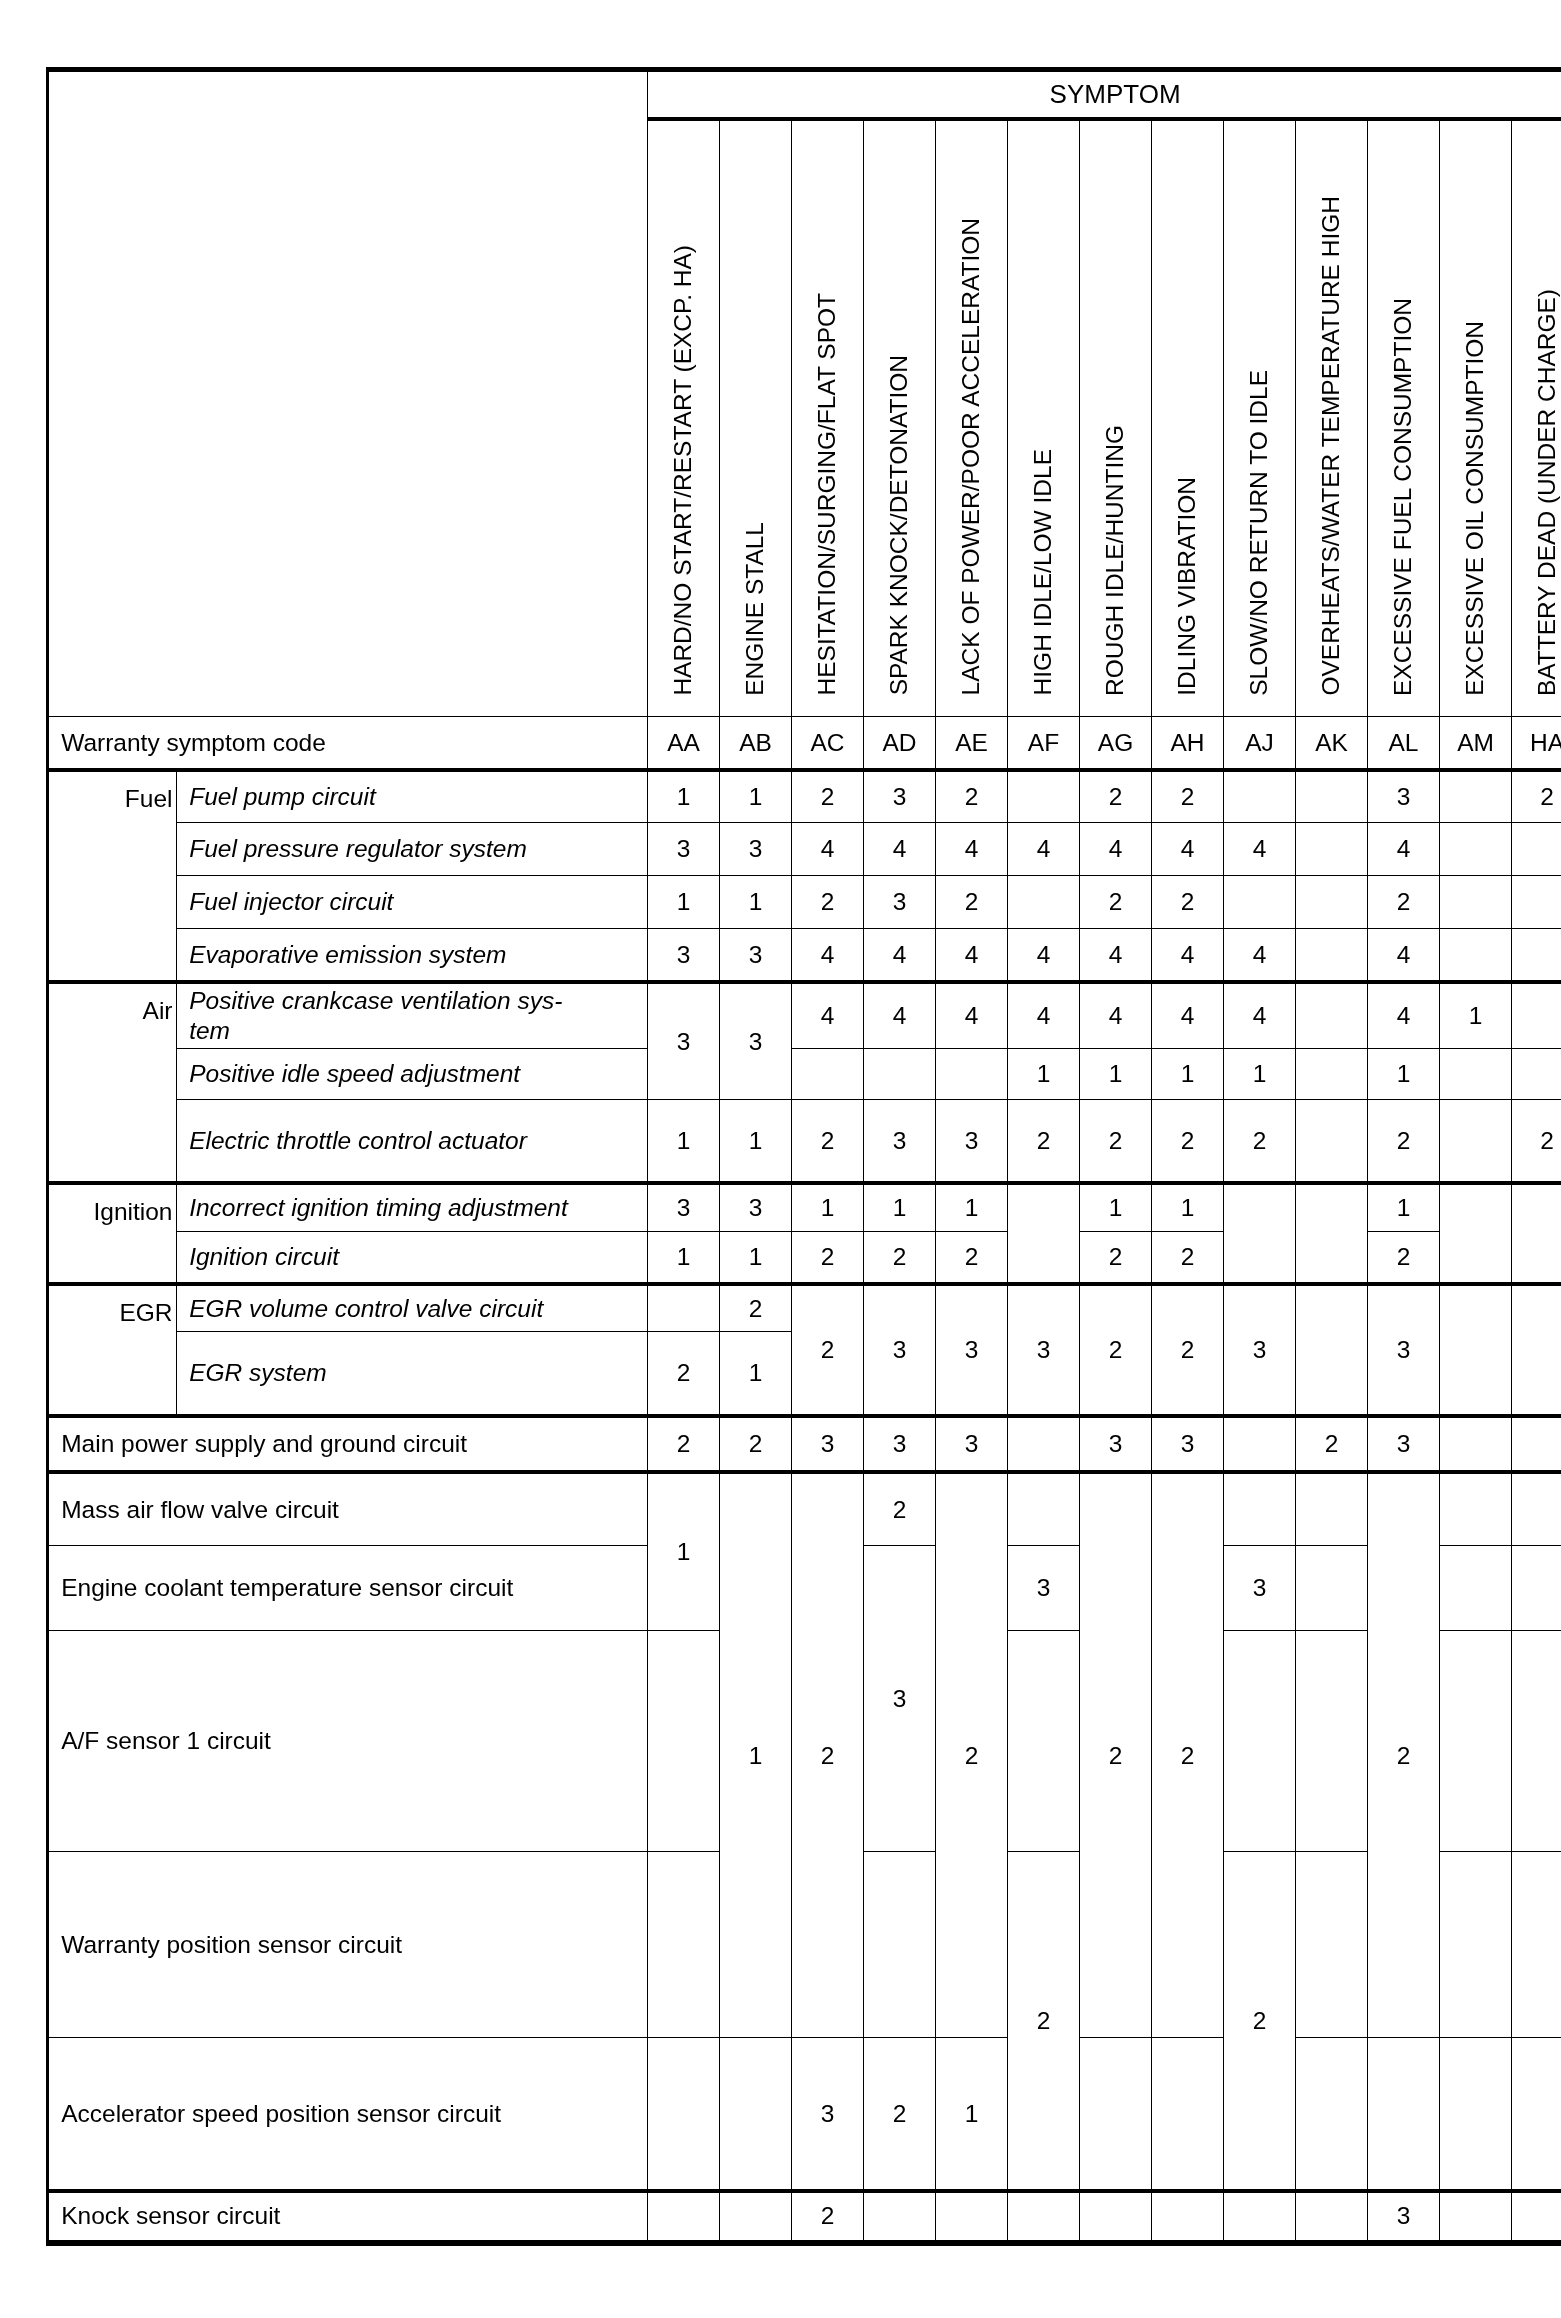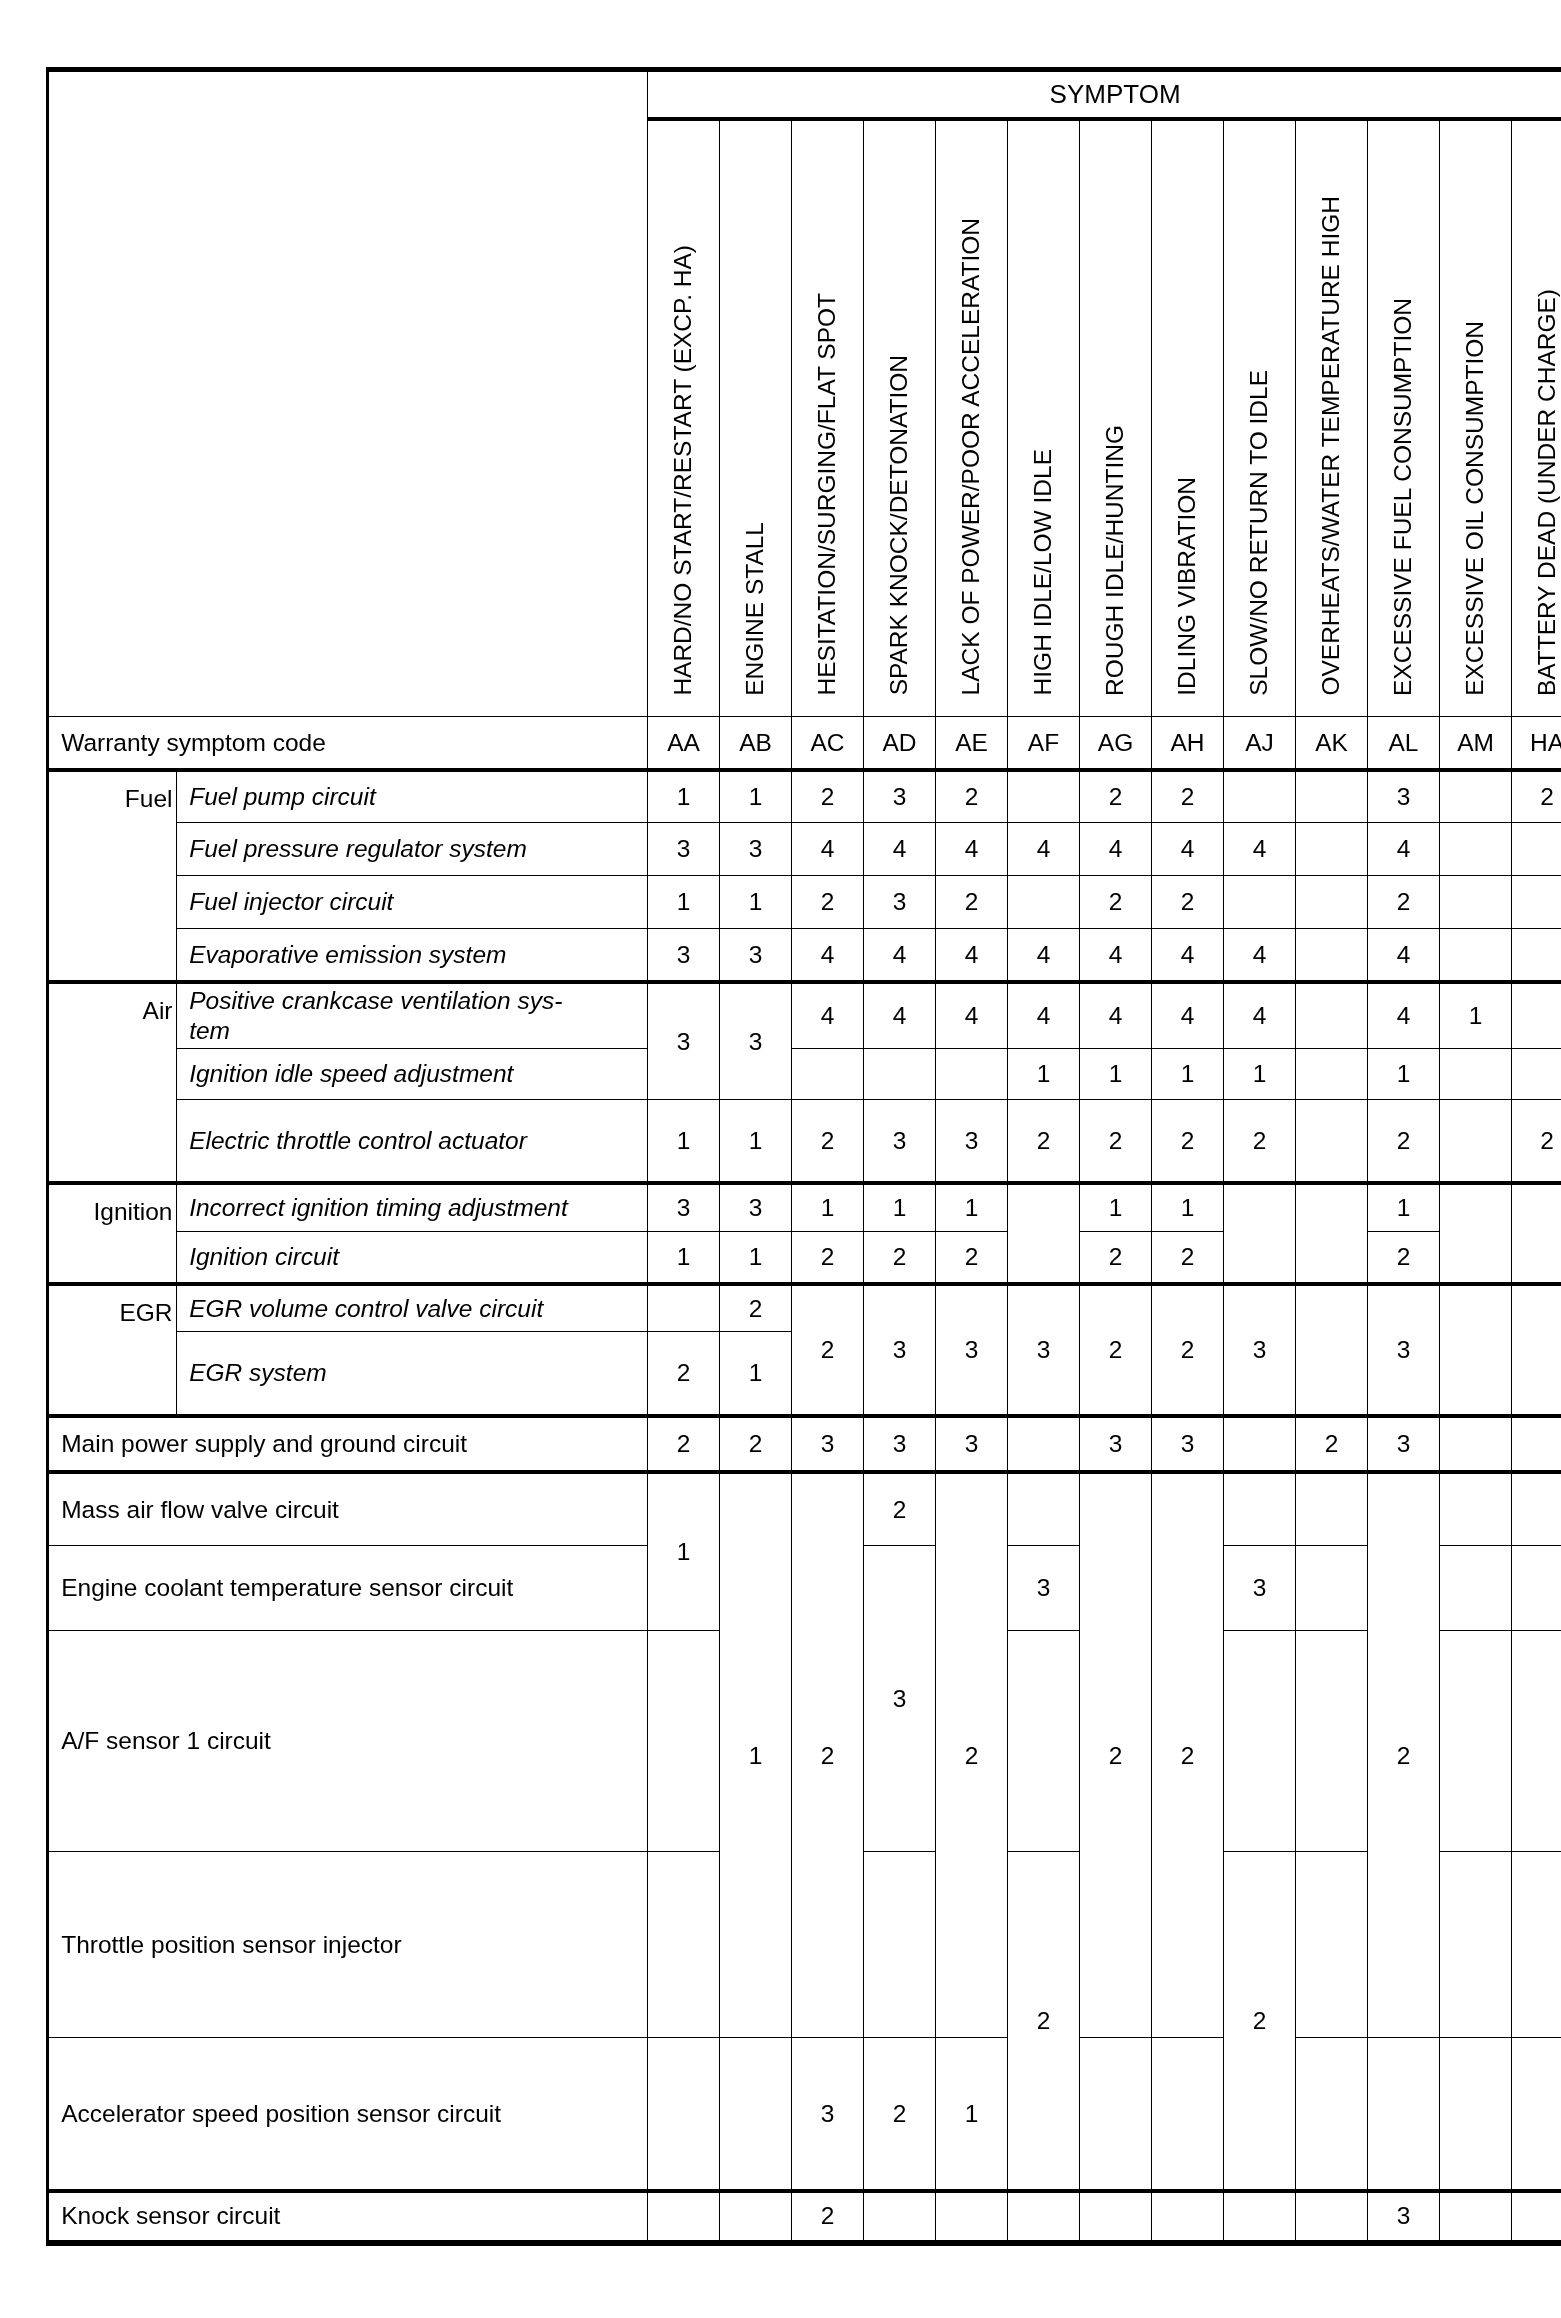--- a/index.html
+++ b/index.html
@@ -176,21 +176,21 @@
           <td>4</td>
           <td>4</td>
           <td>4</td>
           <td>4</td>
           <td></td>
           <td>4</td>
           <td>1</td>
           <td></td>
         </tr>
         <tr style="height: 51px;">
-          <td class="item">Ignition idle speed adjustment</td>
+          <td class="item">Positive idle speed adjustment</td>
           <td></td>
           <td></td>
           <td></td>
           <td>1</td>
           <td>1</td>
           <td>1</td>
           <td>1</td>
           <td></td>
           <td>1</td>
           <td></td>
@@ -306,21 +306,21 @@
         <tr style="height: 221px;">
           <td colspan="2" class="full">A/F sensor 1 circuit</td>
           <td></td>
           <td></td>
           <td></td>
           <td></td>
           <td></td>
           <td></td>
         </tr>
         <tr style="height: 186px;">
-          <td colspan="2" class="full">Throttle position sensor injector</td>
+          <td colspan="2" class="full">Warranty position sensor circuit</td>
           <td></td>
           <td></td>
           <td rowspan="2">2</td>
           <td rowspan="2">2</td>
           <td></td>
           <td></td>
           <td></td>
         </tr>
         <tr style="height: 153px;">
           <td colspan="2" class="full">Accelerator speed position sensor circuit</td>

